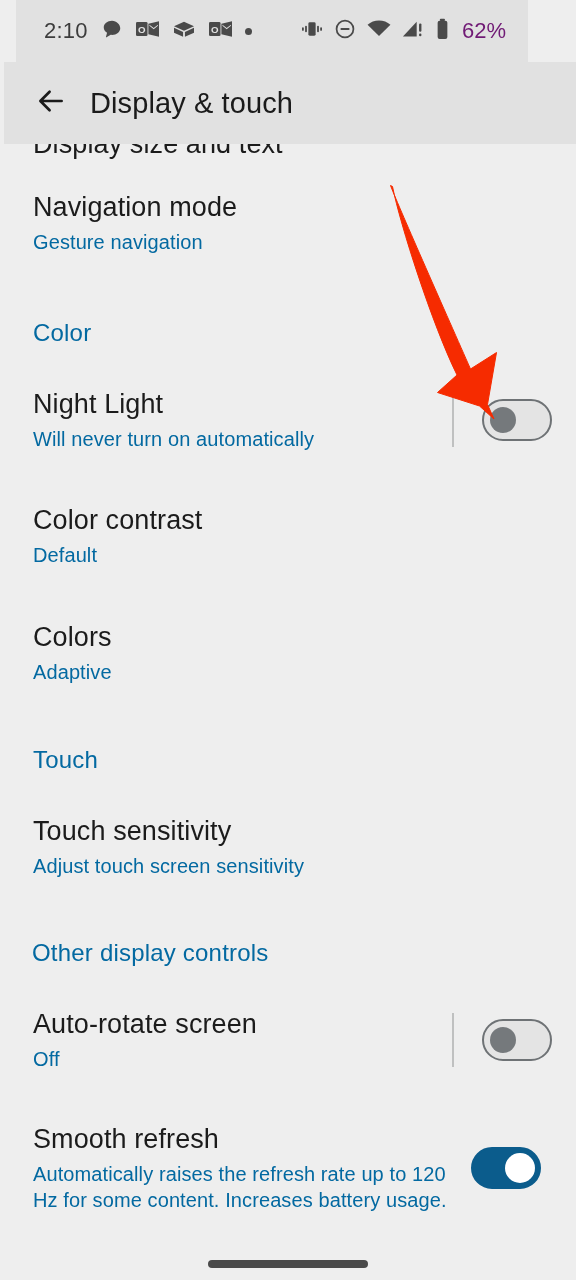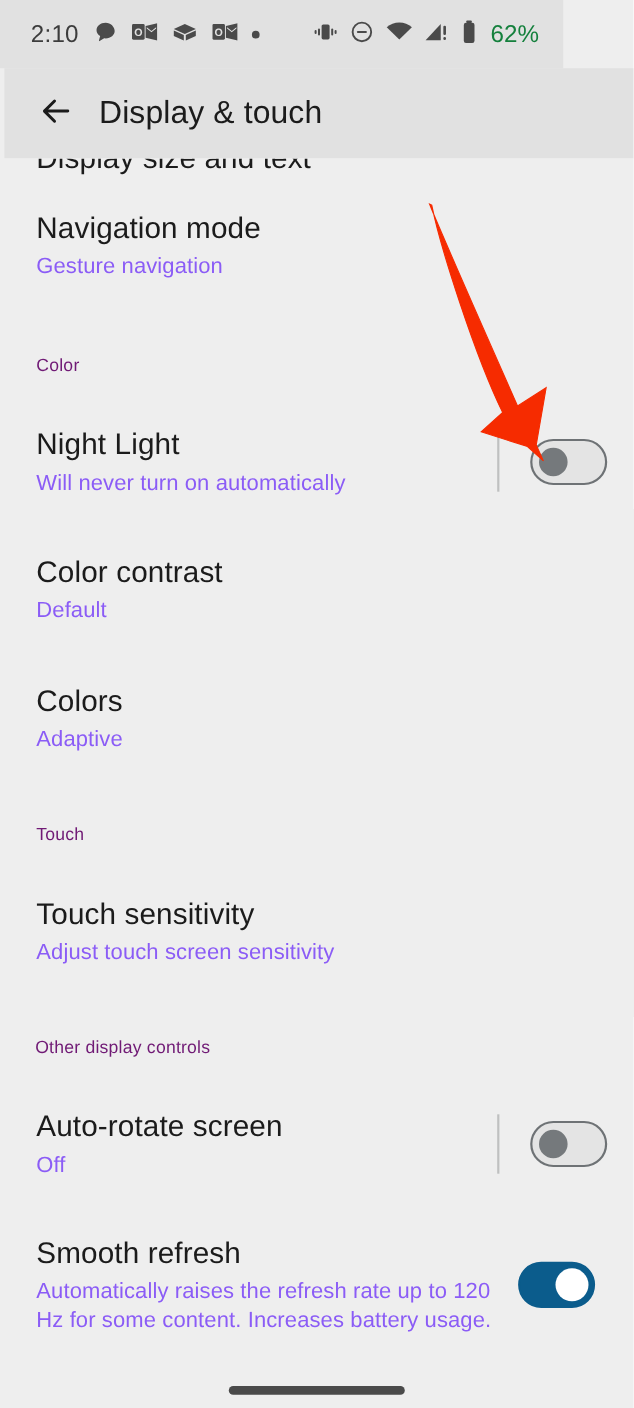--- a/index.html
+++ b/index.html
@@ -13,21 +13,21 @@
     height: 1280px;
     overflow: hidden;
     background: #eeeeee;
     font-family: "Liberation Sans", sans-serif;
     -webkit-font-smoothing: antialiased;
   }
 
   
   .statusbar {
     position: absolute;
-    left: 0; top: 0;
+    left: 16px; top: 0;
     width: 512px; height: 62px;
     background: #e1e1e1;
     display: flex;
     align-items: center;
     box-sizing: border-box;
     padding: 0 22px 0 28px;
     justify-content: space-between;
   }
   .status-left {
     display: flex;
@@ -41,21 +41,21 @@
     line-height: 1;
   }
   .status-right {
     margin-left: auto;
     display: flex;
     align-items: center;
     gap: 11px;
   }
   .status-battery-pct {
     font-size: 22px;
-    color: #15803d;
+    color: #701a75;
     line-height: 1;
     margin-left: 1px;
   }
   .sicon { display: block; }
   .dot-icon {
     width: 7px; height: 7px;
     border-radius: 50%;
     background: #4a4a4a;
   }
 
@@ -103,28 +103,28 @@
   }
   .row-text { flex: 1 1 auto; min-width: 0; }
   .row-title {
     font-size: 27px;
     color: #1b1b1b;
     line-height: 34px;
     letter-spacing: 0.1px;
   }
   .row-sub {
     font-size: 20px;
-    color: #8b5cf6;
+    color: #0369a1;
     line-height: 26px;
     margin-top: 5px;
     letter-spacing: 0.1px;
   }
   .section-header {
-    font-size: 16px;
-    color: #701a75;
+    font-size: 24px;
+    color: #0369a1;
     letter-spacing: 0.2px;
     padding: 0 33px;
     line-height: 24px;
   }
 
   
   .toggle-wrap {
     flex: 0 0 auto;
     display: flex;
     align-items: center;

